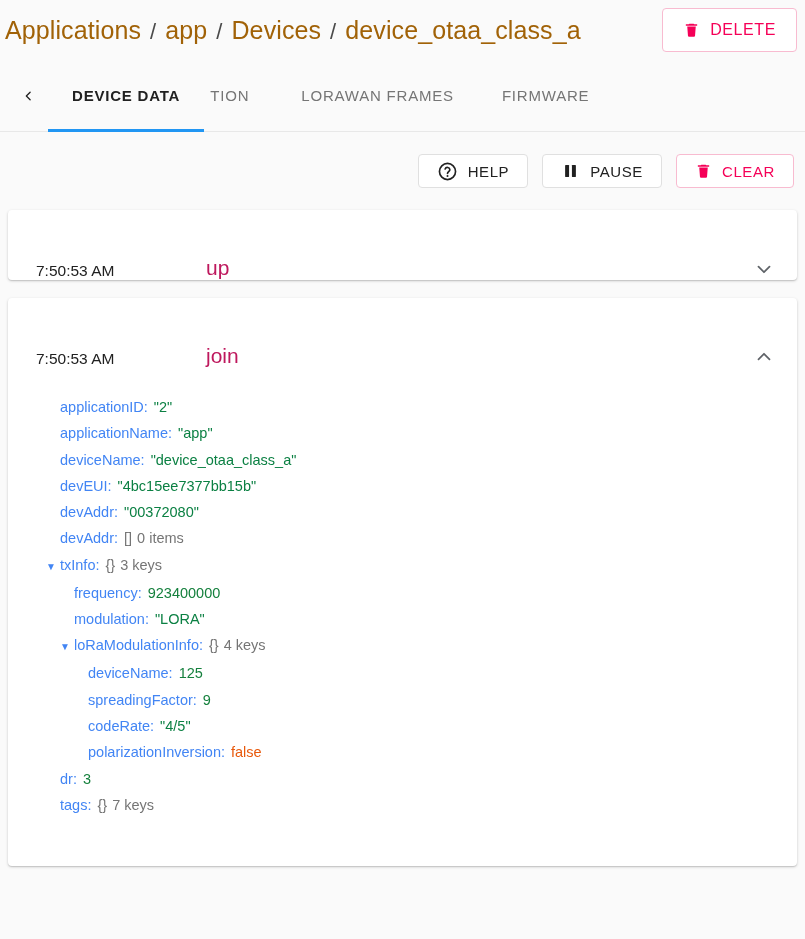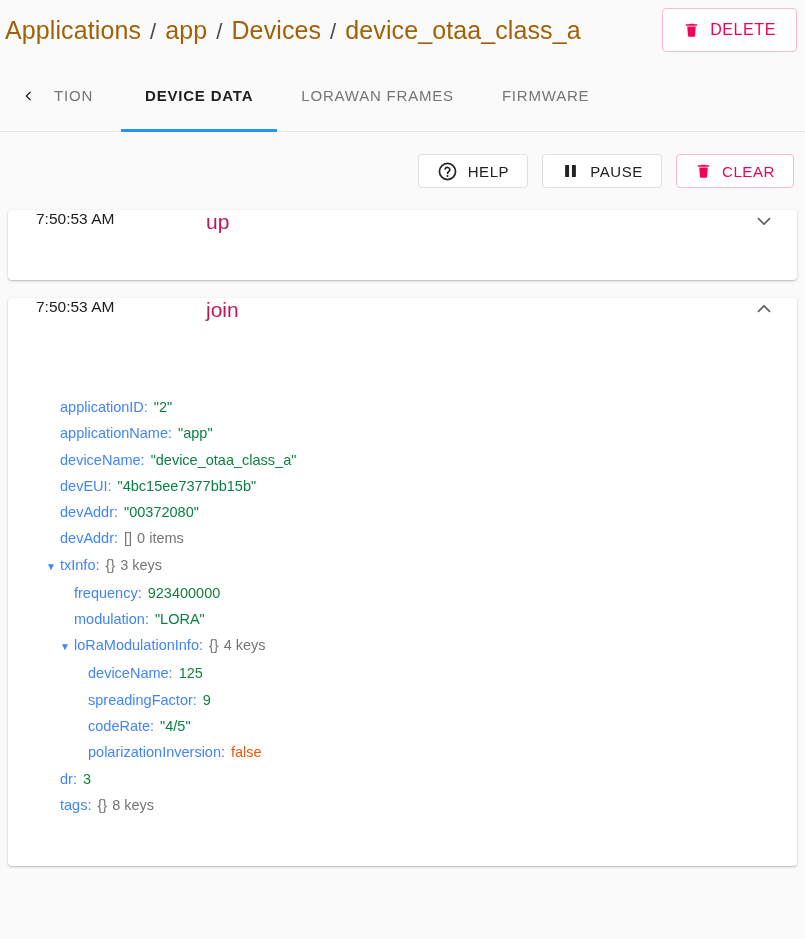--- a/index.html
+++ b/index.html
@@ -123,21 +123,21 @@
   .card {
     background: #fff;
     border-radius: 4px;
     box-shadow: 0 1px 3px rgba(0,0,0,.18), 0 1px 1px rgba(0,0,0,.10);
     margin-bottom: 18px;
     overflow: hidden;
   }
   .card-head {
     height: 70px;
     display: flex;
-    align-items: flex-start;
+    align-items: flex-end;
     padding: 0 22px 0 28px;
     cursor: pointer;
   }
   .ev-time {
     width: 170px;
     font-size: 15.5px;
     color: #212121;
   }
   .ev-type {
     flex: 1;
@@ -200,25 +200,25 @@
     <span class="lbl">DELETE</span>
   </button>
 </div>
 
 <div class="tabbar">
   <div class="tab-scroll-left">
     <svg width="13" height="20" viewBox="0 0 24 24" fill="none" stroke="#212121" stroke-width="2.4" stroke-linecap="round" stroke-linejoin="round" aria-hidden="true">
       <polyline points="15 5 8 12 15 19"></polyline>
     </svg>
   </div>
+  <div class="tab active">
+    <span>DEVICE DATA</span>
+  </div>
   <div class="tab clipped">
     <span>TION</span>
-  </div>
-  <div class="tab active">
-    <span>DEVICE DATA</span>
   </div>
   <div class="tab">
     <span>LORAWAN FRAMES</span>
   </div>
   <div class="tab">
     <span>FIRMWARE</span>
   </div>
 </div>
 
 <div class="toolbar">
@@ -371,18 +371,18 @@
           <span class="twist"></span>
           <span class="jkey">dr</span>
           <span class="jcolon">:</span>
           <span class="jnum">3</span>
         </div>
         <div class="jrow">
           <span class="twist"></span>
           <span class="jkey">tags</span>
           <span class="jcolon">:</span>
           <span class="jbrace">{}</span>
-          <span class="jmeta">8 keys</span>
+          <span class="jmeta">7 keys</span>
         </div>
       </div>
   </div>
 
 </div>
 
 </body></html>

